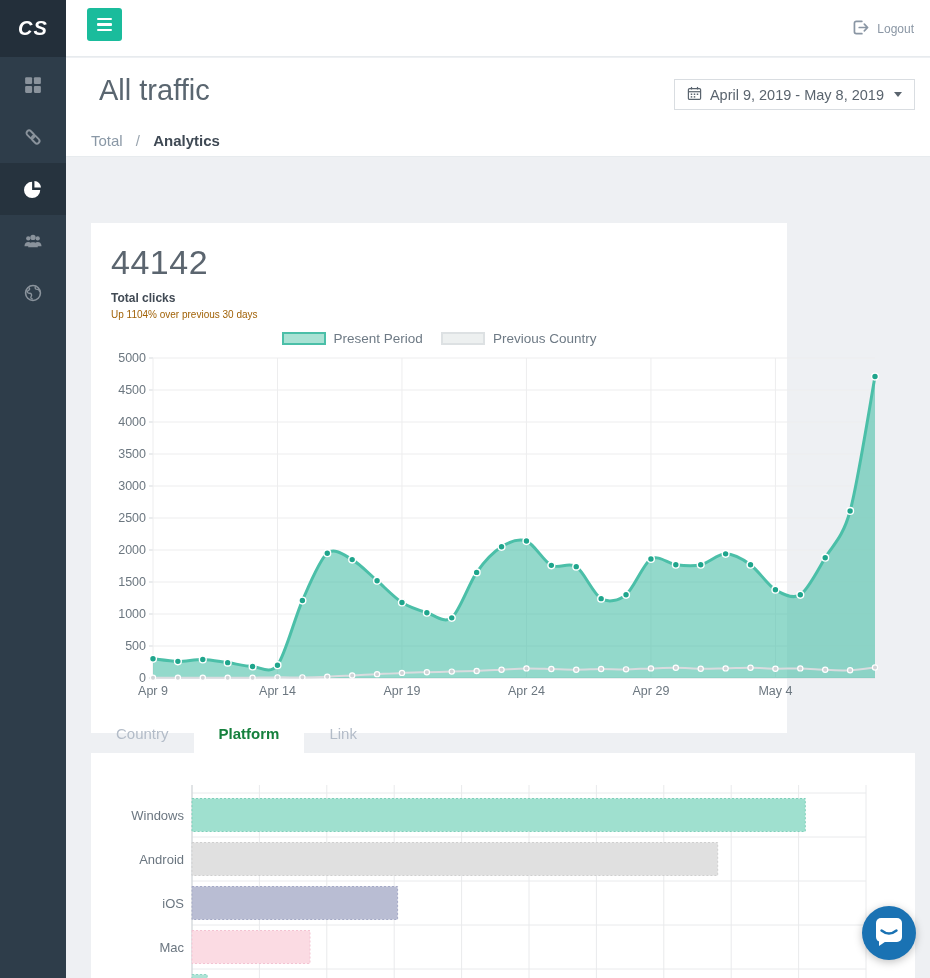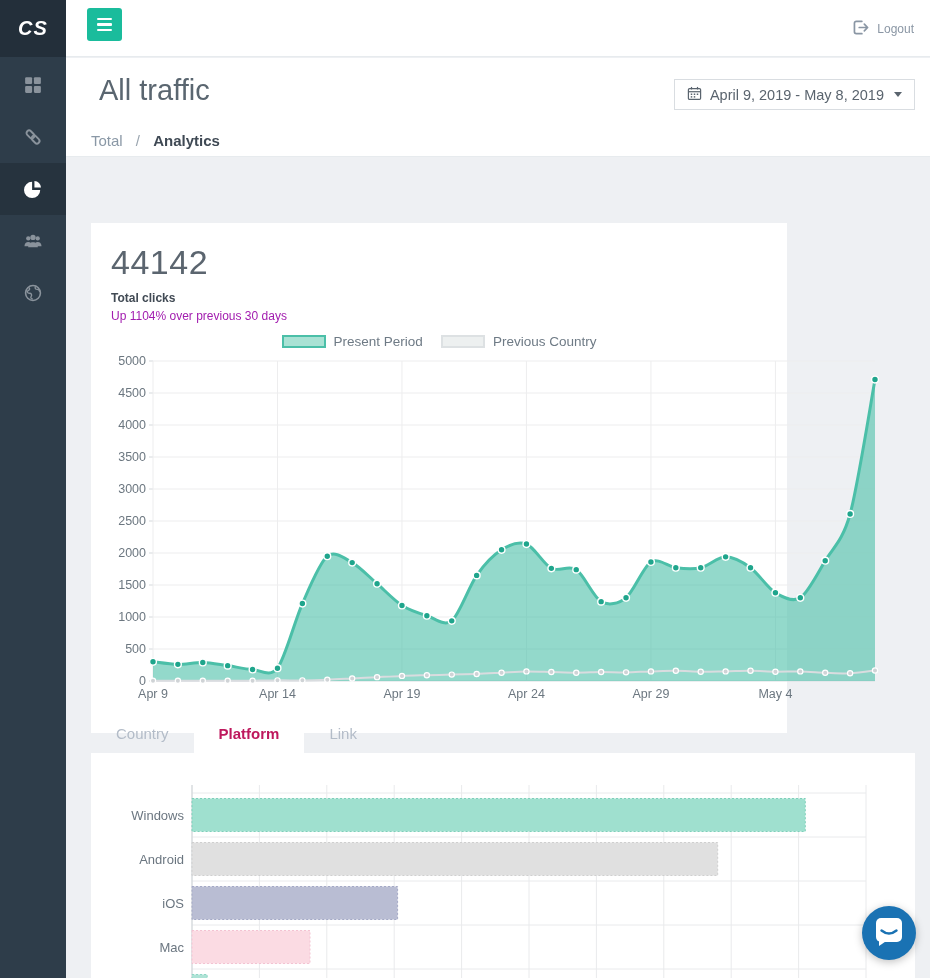--- a/index.html
+++ b/index.html
@@ -42,35 +42,35 @@
   .date-btn svg { width:15px; height:15px; }
   .caret { width:0; height:0; border-left:4.5px solid transparent; border-right:4.5px solid transparent;
            border-top:5px solid #5a646e; margin-left:2px; }
 
   
   .content { position:absolute; left:66px; top:157px; right:0; bottom:0; background:#eef0f3; overflow:hidden; }
   .card { position:absolute; background:#fff; }
   .card1 { left:25px; top:36px; width:696px; height:510px; padding:20px;margin-top:30px; }
   .stat-total { font-size:34px; font-weight:300; color:#5b656f; letter-spacing:.5px; }
   .stat-label { margin-top:9px; font-size:12px; font-weight:700; color:#414a54; }
-  .stat-change { margin-top:4px; font-size:12px; color:#a21caf; }
+  .stat-change { margin-top:4px; font-size:10px; color:#a16207; }
   .legend { margin-top:11px; display:flex; justify-content:center; gap:18px; align-items:center;
             font-size:13.5px; color:#6e7a85; }
   .legend .item { display:flex; align-items:center; gap:8px; }
   .swatch { width:44px; height:13px; border:2px solid; }
   .swatch.present { background:#a9e2d4; border-color:#4bbfa8; }
   .swatch.previous { background:#edf0f0; border-color:#dde1e3; }
   .chart-svg { display:block; margin-top:4px; }
   svg text.ax { font-family:"Liberation Sans", sans-serif; font-size:12.5px; fill:#6c7780; }
   svg text.axb { font-family:"Liberation Sans", sans-serif; font-size:13px; fill:#6b7680; }
 
   
   .tab-row { position:absolute; left:25px; top:556px; height:40px; display:flex; align-items:flex-end; }
   .tab { padding:11px 25px; font-size:15px; color:#b3bcc8; cursor:pointer; white-space:nowrap;text-align:right; }
-  .tab.active { background:#fff; border-radius:7px 7px 0 0; color:#be185d; font-weight:600; }
+  .tab.active { background:#fff; border-radius:7px 7px 0 0; color:#15803d; font-weight:600; }
   .card2 { left:25px; top:596px; width:824px; height:400px; padding:10px 0 0 0; }
 
   
   .chat-btn { position:absolute; right:14px; bottom:18px; width:54px; height:54px; border-radius:50%;
               background:#1a72b3; border:none; cursor:pointer; box-shadow:0 2px 8px rgba(0,0,0,.25);
               display:flex; align-items:center; justify-content:center; }
   .chat-btn svg { width:54px; height:54px; }
 </style>
 </head>
 <body>

